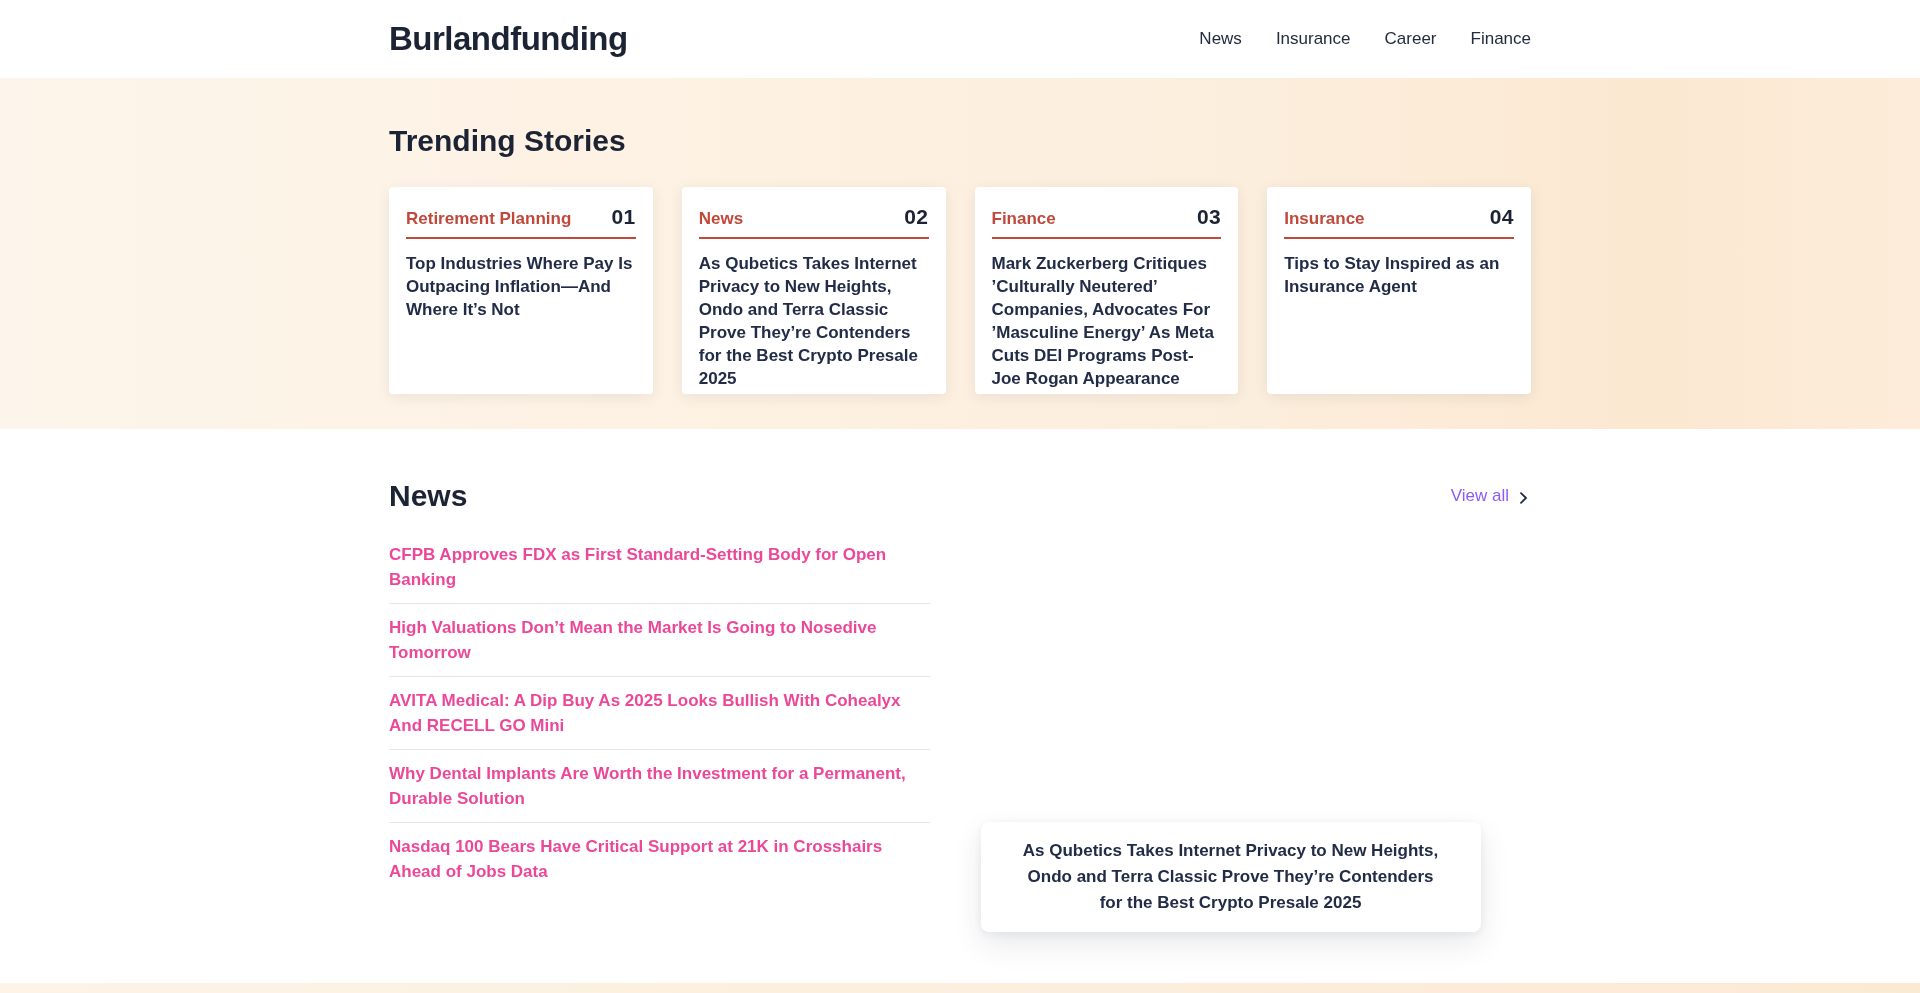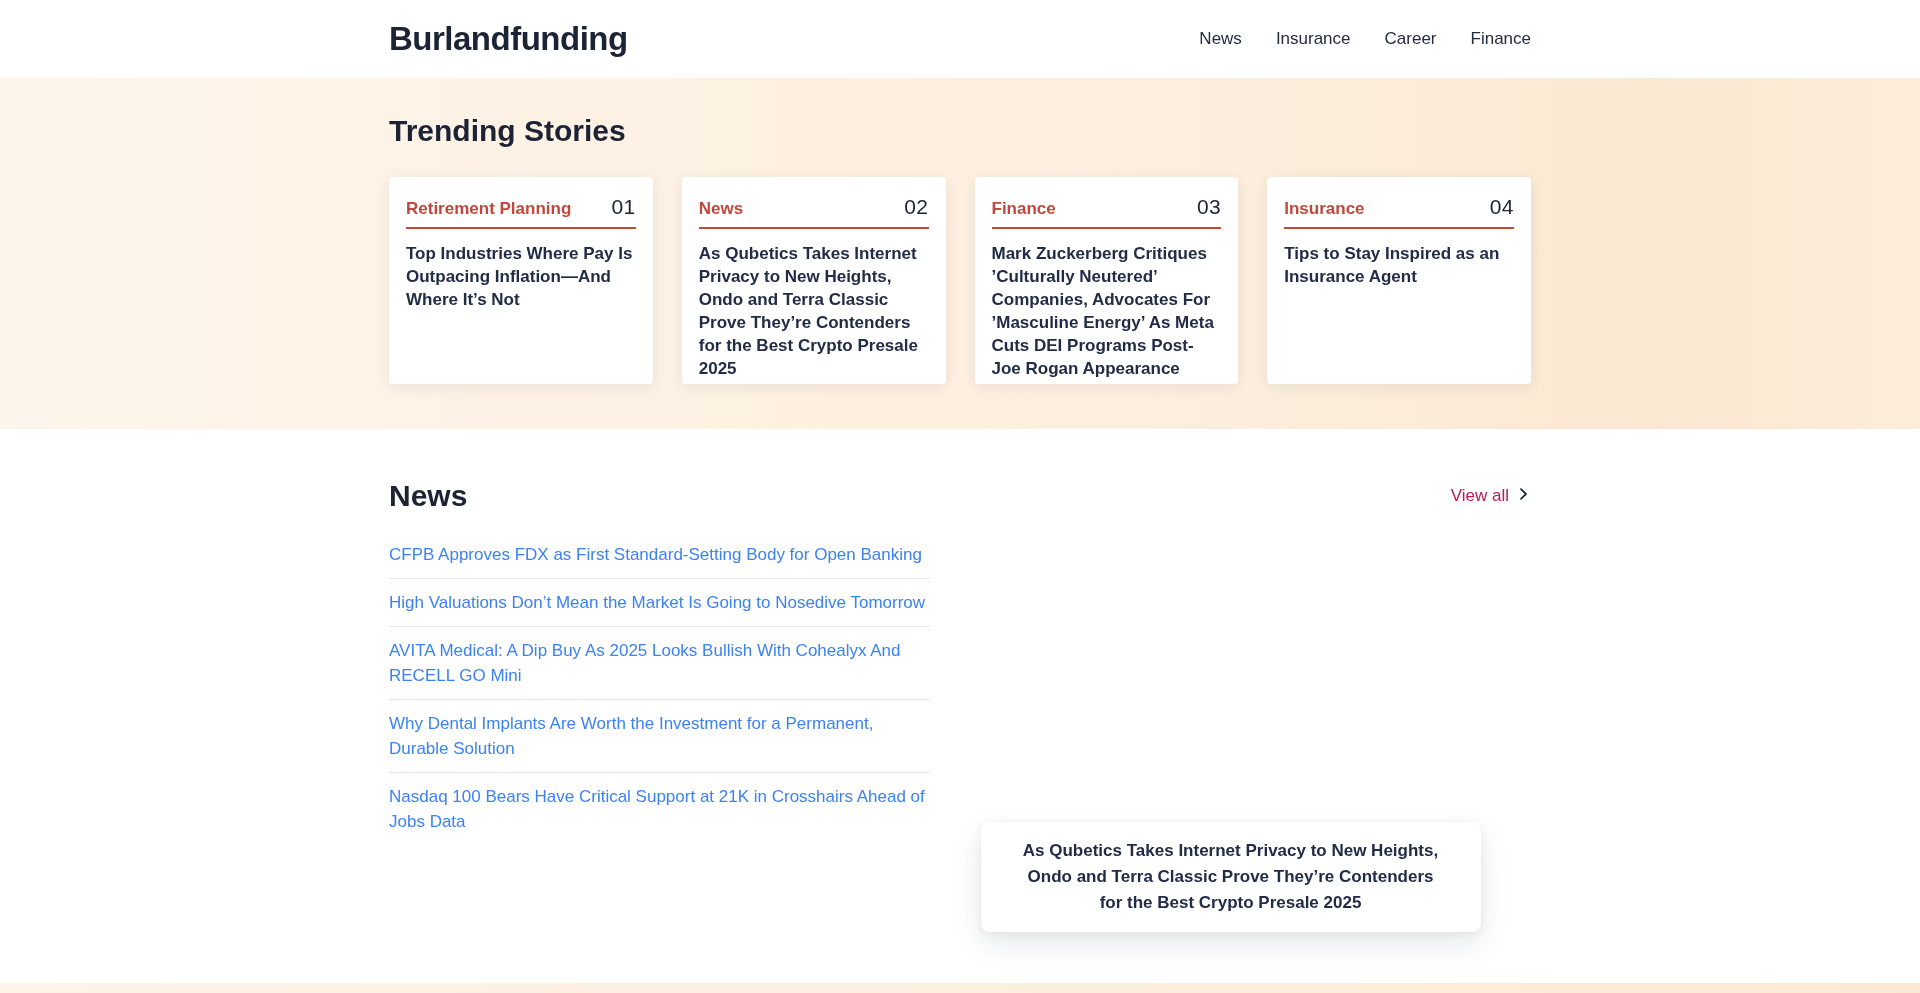--- a/index.html
+++ b/index.html
@@ -19,51 +19,51 @@
   .logo { font-size:33px; font-weight:700; color:#1b2334; letter-spacing:-0.5px; cursor:pointer; }
   .nav { display:flex; gap:34px; }
   .nav-item { font-size:17px; font-weight:500; color:#232c3e; cursor:pointer; }
 
   
   .trending {
     height:351px;
     background:linear-gradient(to right,#fdf5eb 0%, #fdf1e2 38%, #fceedd 64%, #fbe8d1 86%, #fcecd9 100%);
     padding-top:25px;
   }
-  .trending-heading { font-size:30px; line-height:36px; font-weight:700; color:#1b2334; margin-top:10px; }
+  .trending-heading { font-size:30px; line-height:36px; font-weight:700; color:#1b2334; margin-top:20px; }
   .cards { display:flex; gap:29px; margin-top:28px; align-items:flex-start; }
   .card {
     flex:1 1 0;
     background:#ffffff;
     border-radius:4px;
     padding:18px 17px;
     height:207px;
     box-shadow:0 3px 14px rgba(27,35,66,0.08);
     cursor:pointer;
   }
   .card-head {
     display:flex; justify-content:space-between; align-items:baseline;
     border-bottom:2px solid #bf4a3c;
     padding-bottom:8px; margin-bottom:13px;
   }
   .card-category { font-size:17px; font-weight:600; color:#c0493b; }
-  .card-number { font-size:21px; font-weight:400; color:#1b2334; letter-spacing:0.5px; }
+  .card-number { font-size:21px; font-weight:700; color:#1b2334; letter-spacing:0.5px; }
   .card-title { font-size:17px; font-weight:600; line-height:23px; color:#222c47; }
 
   
   .news-section { padding-top:49px; background:#ffffff; }
   .news-header { display:flex; justify-content:space-between; align-items:center; }
   .news-heading { font-size:30px; line-height:36px; font-weight:700; color:#1b2334; }
-  .view-all { display:flex; align-items:flex-start; gap:6px; font-size:17px; font-weight:500; color:#be185d; cursor:pointer; }
+  .view-all { display:flex; align-items:flex-end; gap:6px; font-size:17px; font-weight:500; color:#8b5cf6; cursor:pointer; }
   .view-all svg { display:block; }
 
   .news-columns { display:flex; margin-top:28px; align-items:flex-start; }
   .news-list { width:541px; }
   .news-item {
-    font-size:17px; font-weight:400; color:#3b82f6;
+    font-size:17px; font-weight:700; color:#ec4899;
     line-height:25px; padding:11px 0;
     border-bottom:1px solid #e7e6e6;
     cursor:pointer;
   }
   .news-item:first-child { padding-top:0; }
   .news-item:last-child { border-bottom:none; }
 
   .news-right { flex:1 1 auto; display:flex; justify-content:center; padding-top:280px; }
   .featured-card {
     width:500px;

